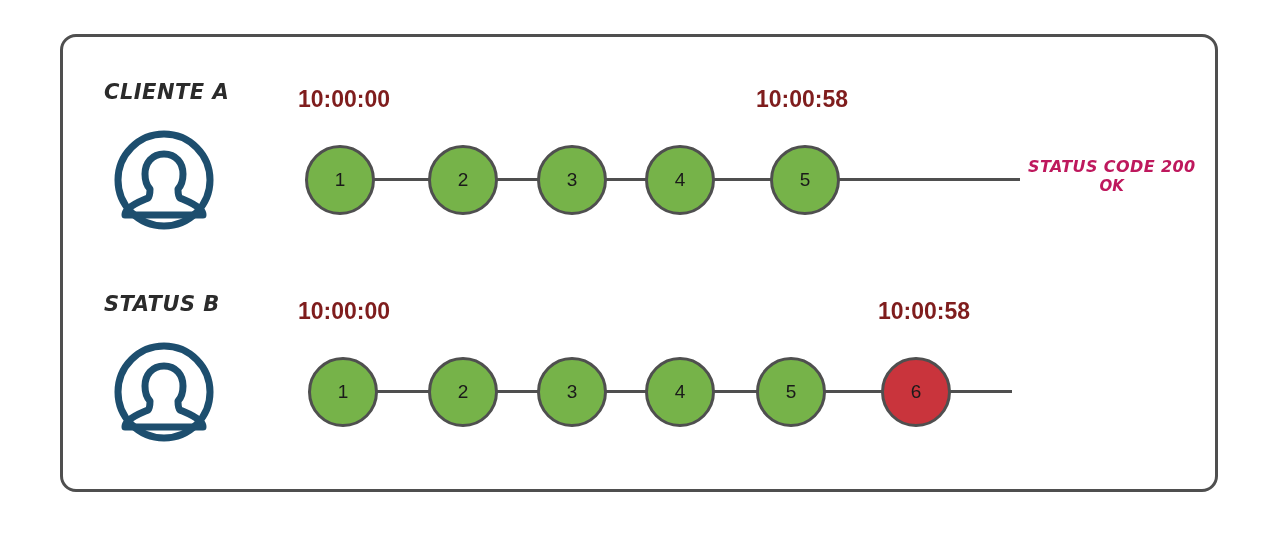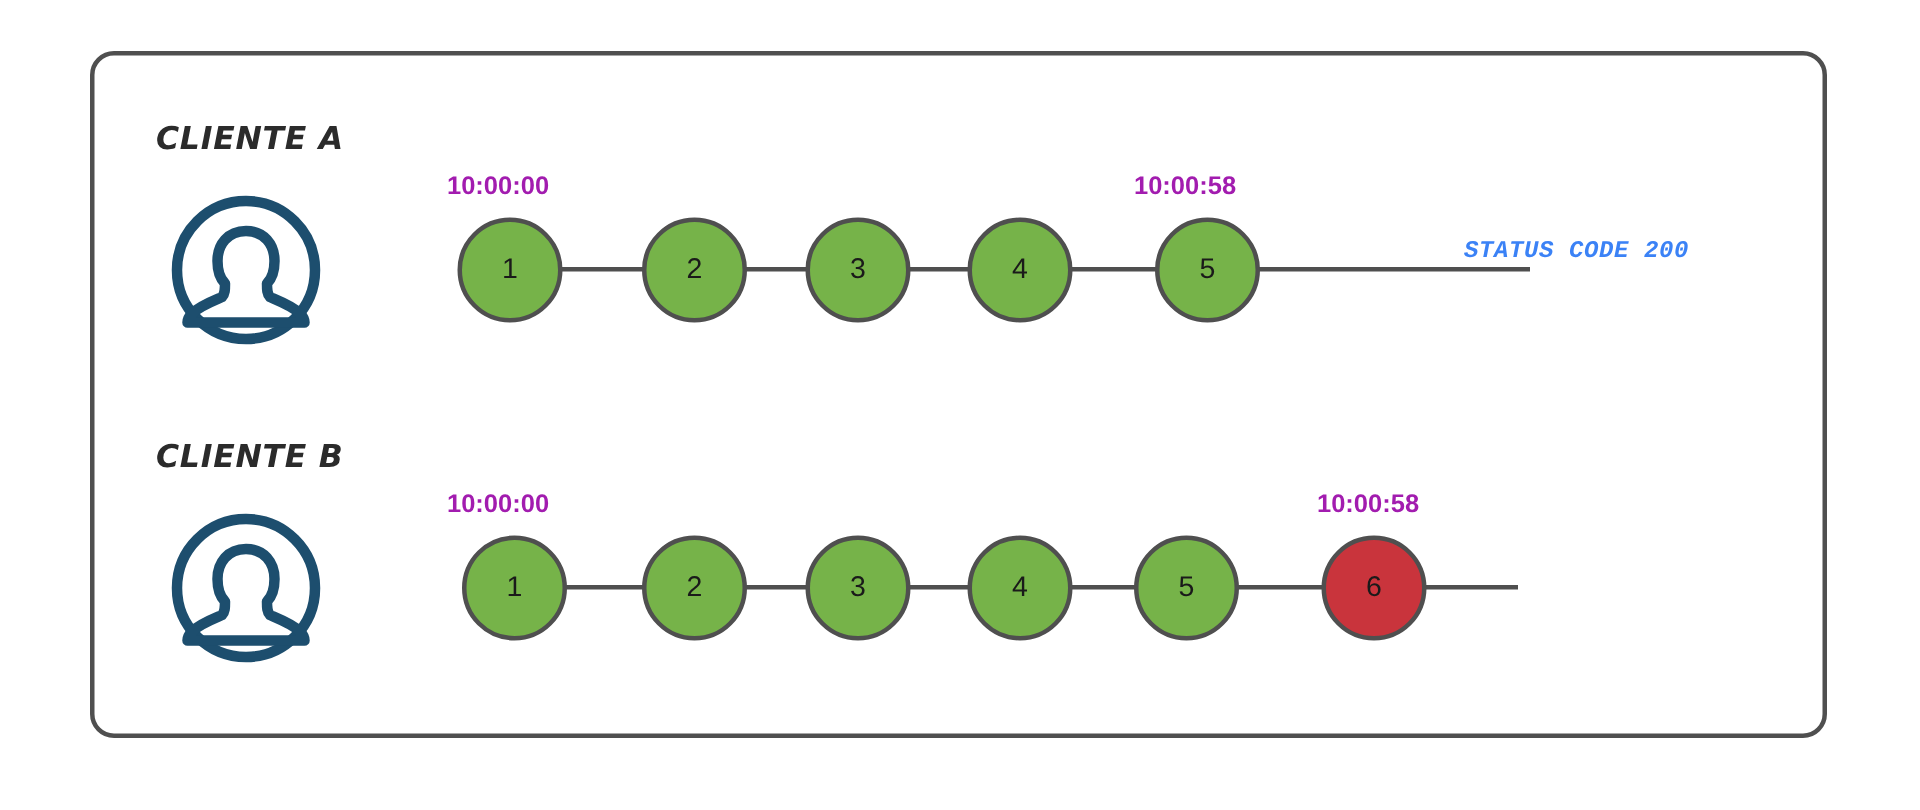--- a/index.html
+++ b/index.html
@@ -63,24 +63,23 @@
     left: 112px;
     top: 128px;
     width: 104px;
     height: 104px;
   }
 
   .timestamp {
     position: absolute;
     font-family: "Liberation Sans", sans-serif;
     font-weight: 700;
-    font-size: 17px;
-    color: #a21caf;
+    font-size: 23px;
+    color: #7f1d1d;
     white-space: nowrap;
-    margin-top: 28px;
   }
   .ts-start { left: 298px; top: 86px; }
   .ts-end-a { left: 756px; top: 86px; }
   .ts-end-b { left: 878px; top: 86px; }
 
   
   .chain {
     position: absolute;
     left: 0;
     top: 0;
@@ -120,21 +119,21 @@
     position: absolute;
     font-family: "DejaVu Sans", sans-serif;
     font-style: italic;
     font-weight: 700;
     text-align: center;
     white-space: nowrap;
     line-height: 1.25;
   }
   .status .line1 { font-size: 16px; letter-spacing: 0.4px; }
   .status .line2 { font-size: 15px; }
-  .status.ok  { color: #3b82f6; left: 976px; top: 157px; font-family: Liberation Mono, monospace; }
+  .status.ok  { color: #be185d; left: 1028px; top: 157px; }
   .status.err { color: #cc2b39; left: 1012px; top: 157px; }
 </style>
 </head>
 <body>
 
 <div id="canvas">
 
   <div class="frame"></div>
 
   <div class="row row-a">
@@ -172,26 +171,27 @@
 
       <div class="node ok" style="left:305px;">1</div>
       <div class="node ok" style="left:428px;">2</div>
       <div class="node ok" style="left:537px;">3</div>
       <div class="node ok" style="left:645px;">4</div>
       <div class="node ok" style="left:770px;">5</div>
     </div>
 
     <div class="status ok">
       <div class="line1">STATUS CODE 200</div>
+      <div class="line2">OK</div>
     </div>
   </div>
 
   <div class="row row-b">
 
-    <div class="client-label">CLIENTE B</div>
+    <div class="client-label">STATUS B</div>
 
     <div class="avatar">
       <svg width="104" height="104" viewBox="0 0 104 104">
         <circle cx="52" cy="52" r="46" fill="none" stroke="#1d4e6e" stroke-width="7"></circle>
         <path d="M52 26
                  c-12 0 -19 9 -19 20
                  c0 7 2 12 5 15
                  c0 4 0 7 -2 9
                  c-7 3 -15 6 -20 11
                  c-2 2 -3 4 -3 6

